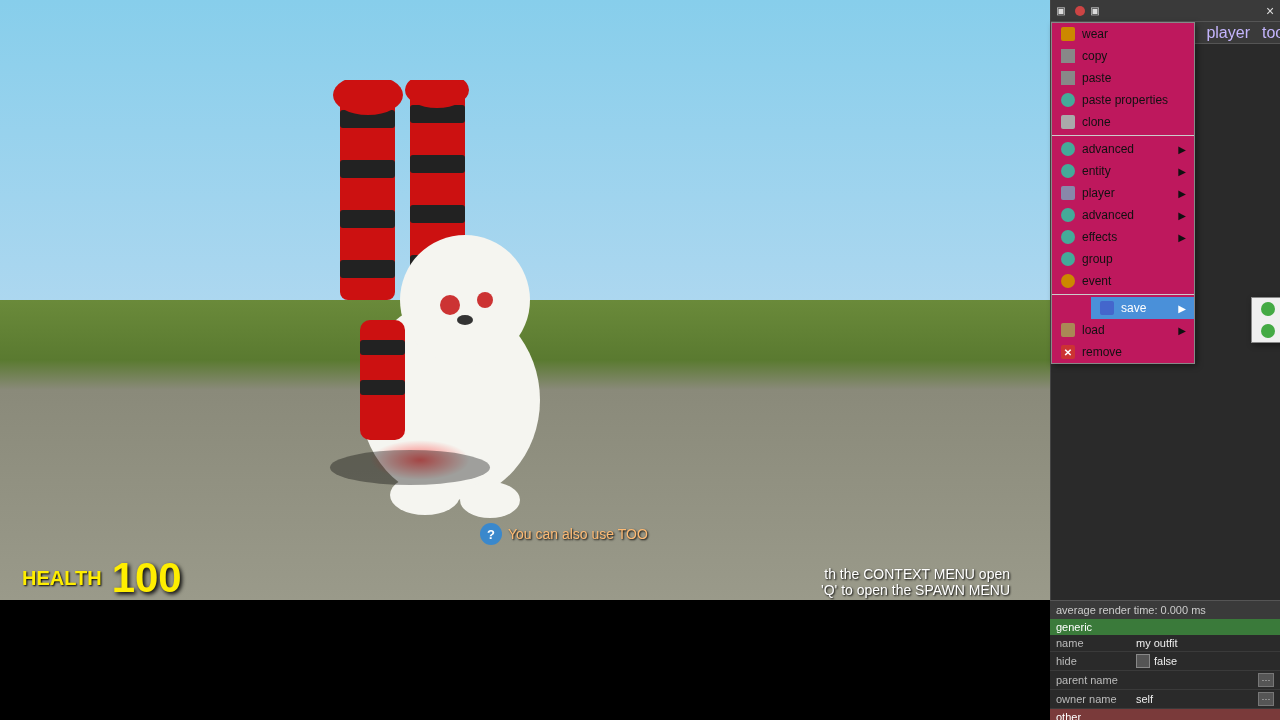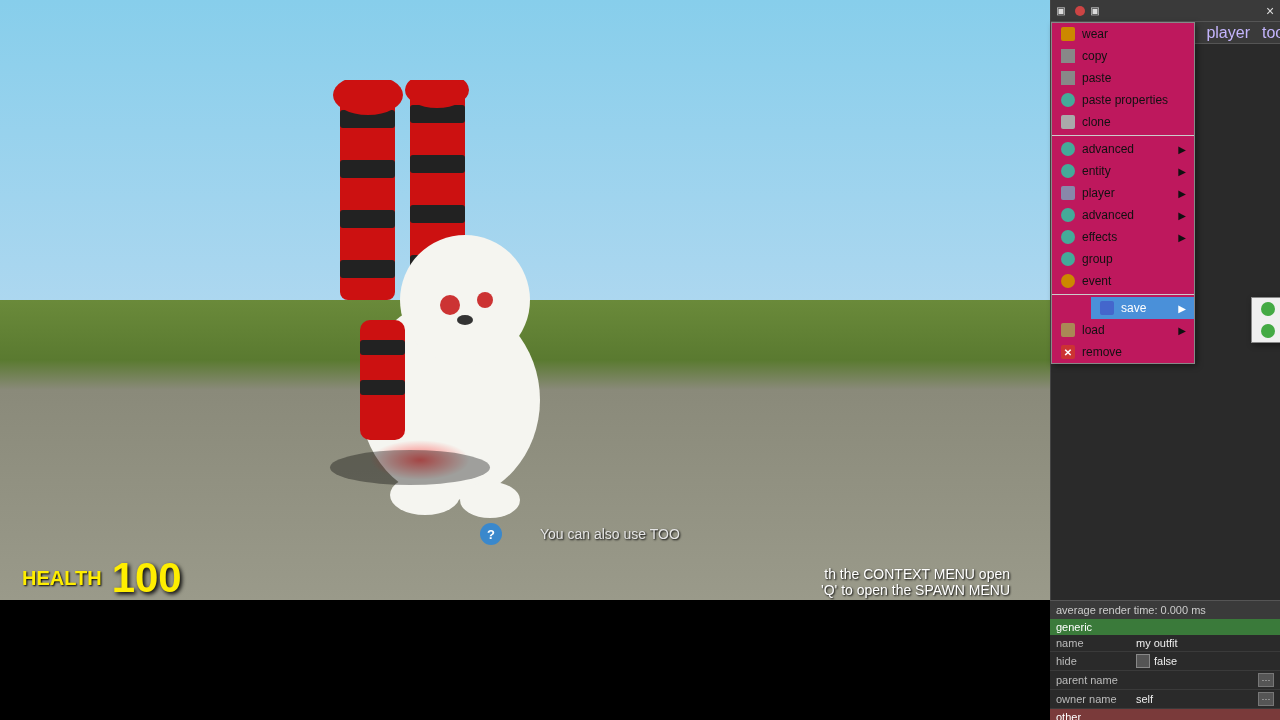--- a/index.html
+++ b/index.html
@@ -284,21 +284,21 @@
   <div style="position:absolute; left:330px; top:450px; width:160px; height:35px; background:rgba(0,0,0,0.35); border-radius:50%;"></div>
 </div>
 
 <div style="position:absolute; bottom:118px; left:22px; display:flex; align-items:center; gap:10px;">
   <span style="color:#ffee00; font-size:20px; font-weight:bold; text-shadow:1px 1px 2px #000; font-family:Arial;">HEALTH</span>
   <span style="color:#ffee00; font-size:42px; font-weight:bold; text-shadow:2px 2px 4px #000; font-family:Arial;">100</span>
 </div>
 
 <div style="position:absolute; bottom:175px; left:480px; display:flex; align-items:center; gap:6px;">
   <div style="width:22px;height:22px;background:#3a88cc;border-radius:50%;display:flex;align-items:center;justify-content:center;color:white;font-size:13px;font-weight:bold;">?</div>
-  <span style="color:#e5e5e5;font-size:14px;text-shadow:1px 1px 2px #000;margin-left:32px;">You can also use TOO</span>
+  <span style="color:#fdba74;font-size:14px;text-shadow:1px 1px 2px #000;">You can also use TOO</span>
 </div>
 
 <div style="position:absolute; bottom:122px; right:270px; text-align:right;">
   <div style="color:white;font-size:14px;text-shadow:1px 1px 2px #000;">th the CONTEXT MENU open</div>
   <div style="color:white;font-size:14px;text-shadow:1px 1px 2px #000;">'Q' to open the SPAWN MENU</div>
 </div>
 
 <div id="main-panel">
 
   <div class="panel-header-row">

